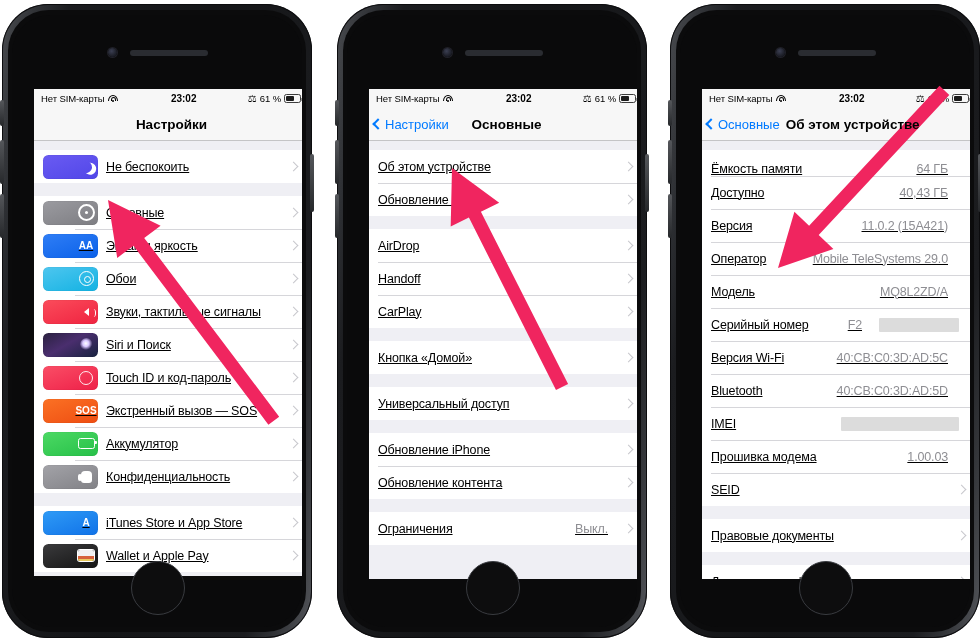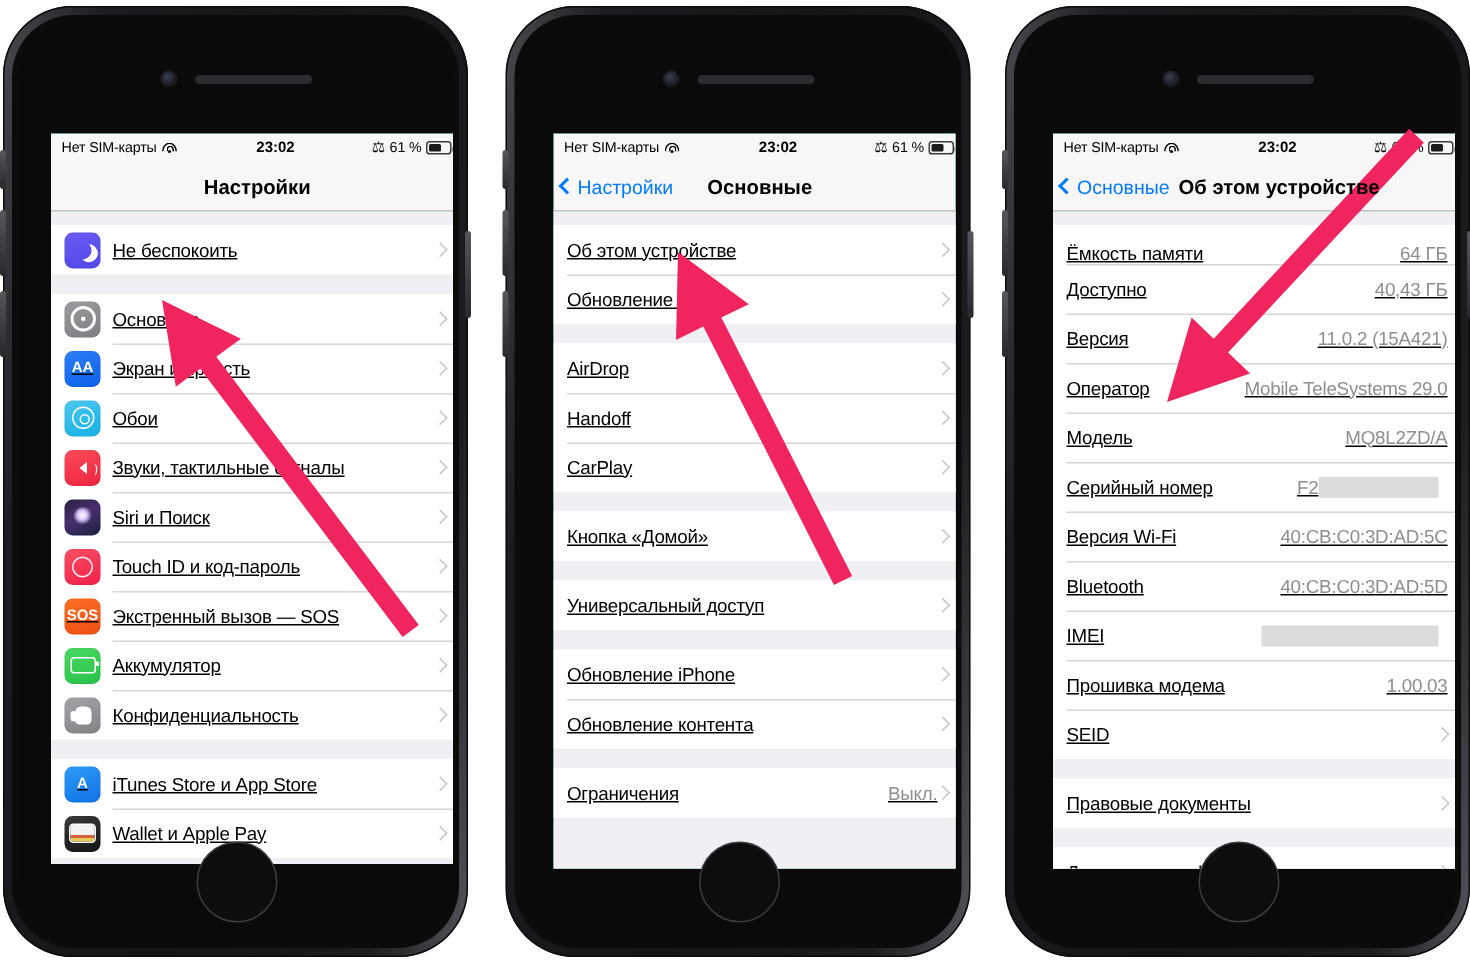--- a/index.html
+++ b/index.html
@@ -71,23 +71,23 @@
 
   
   .list{background:#efeff4;}
   .gap{background:#efeff4;}
   .group{background:#fff;}
   .row{display:flex;align-items:center;height:33px;background:#fff;padding-left:9px;position:relative;text-decoration:underline;}
   .row + .row::before{content:"";position:absolute;left:9px;right:0;top:0;height:.5px;background:#d6d6da;}
   .group.inset .row + .row::before{left:41px;}
   .row .ic{width:24px;height:24px;border-radius:5.5px;flex:0 0 auto;margin-right:8px;
     display:flex;align-items:center;justify-content:center;color:#fff;font-size:10px;font-weight:bold;
-    box-shadow:0 0 0 .5px rgba(0,0,0,.06) inset;}
+    box-shadow:0 0 0 .5px rgba(0,0,0,.06) inset;padding-left:31px;}
   .row .lbl{flex:1;font-size:12.5px;color:#000;letter-spacing:-.15px;}
-  .row .val{font-size:12.5px;color:#8e8e93;margin-right:0;letter-spacing:-.15px;}
+  .row .val{font-size:12.5px;color:#8e8e93;margin-right:17px;letter-spacing:-.15px;}
   .chev{width:6px;height:6px;border-top:1.4px solid #c7c7cc;border-right:1.4px solid #c7c7cc;
     transform:rotate(45deg);margin-right:12px;flex:0 0 auto;}
   .redact{display:inline-block;height:14px;background:#dcdcdc;border-radius:1px;margin-right:6px;}
 
   
   .g-moon{background:linear-gradient(160deg,#6a5bf2,#5146e8);}
   .g-gear{background:linear-gradient(160deg,#9b9ba0,#7d7d82);}
   .g-aa{background:linear-gradient(160deg,#2f7ef6,#0a60e8);font-size:9px;}
   .g-wall{background:linear-gradient(160deg,#4ec6ef,#13b2e2);}
   .g-snd{background:linear-gradient(160deg,#fb4c5b,#ef2340);}

